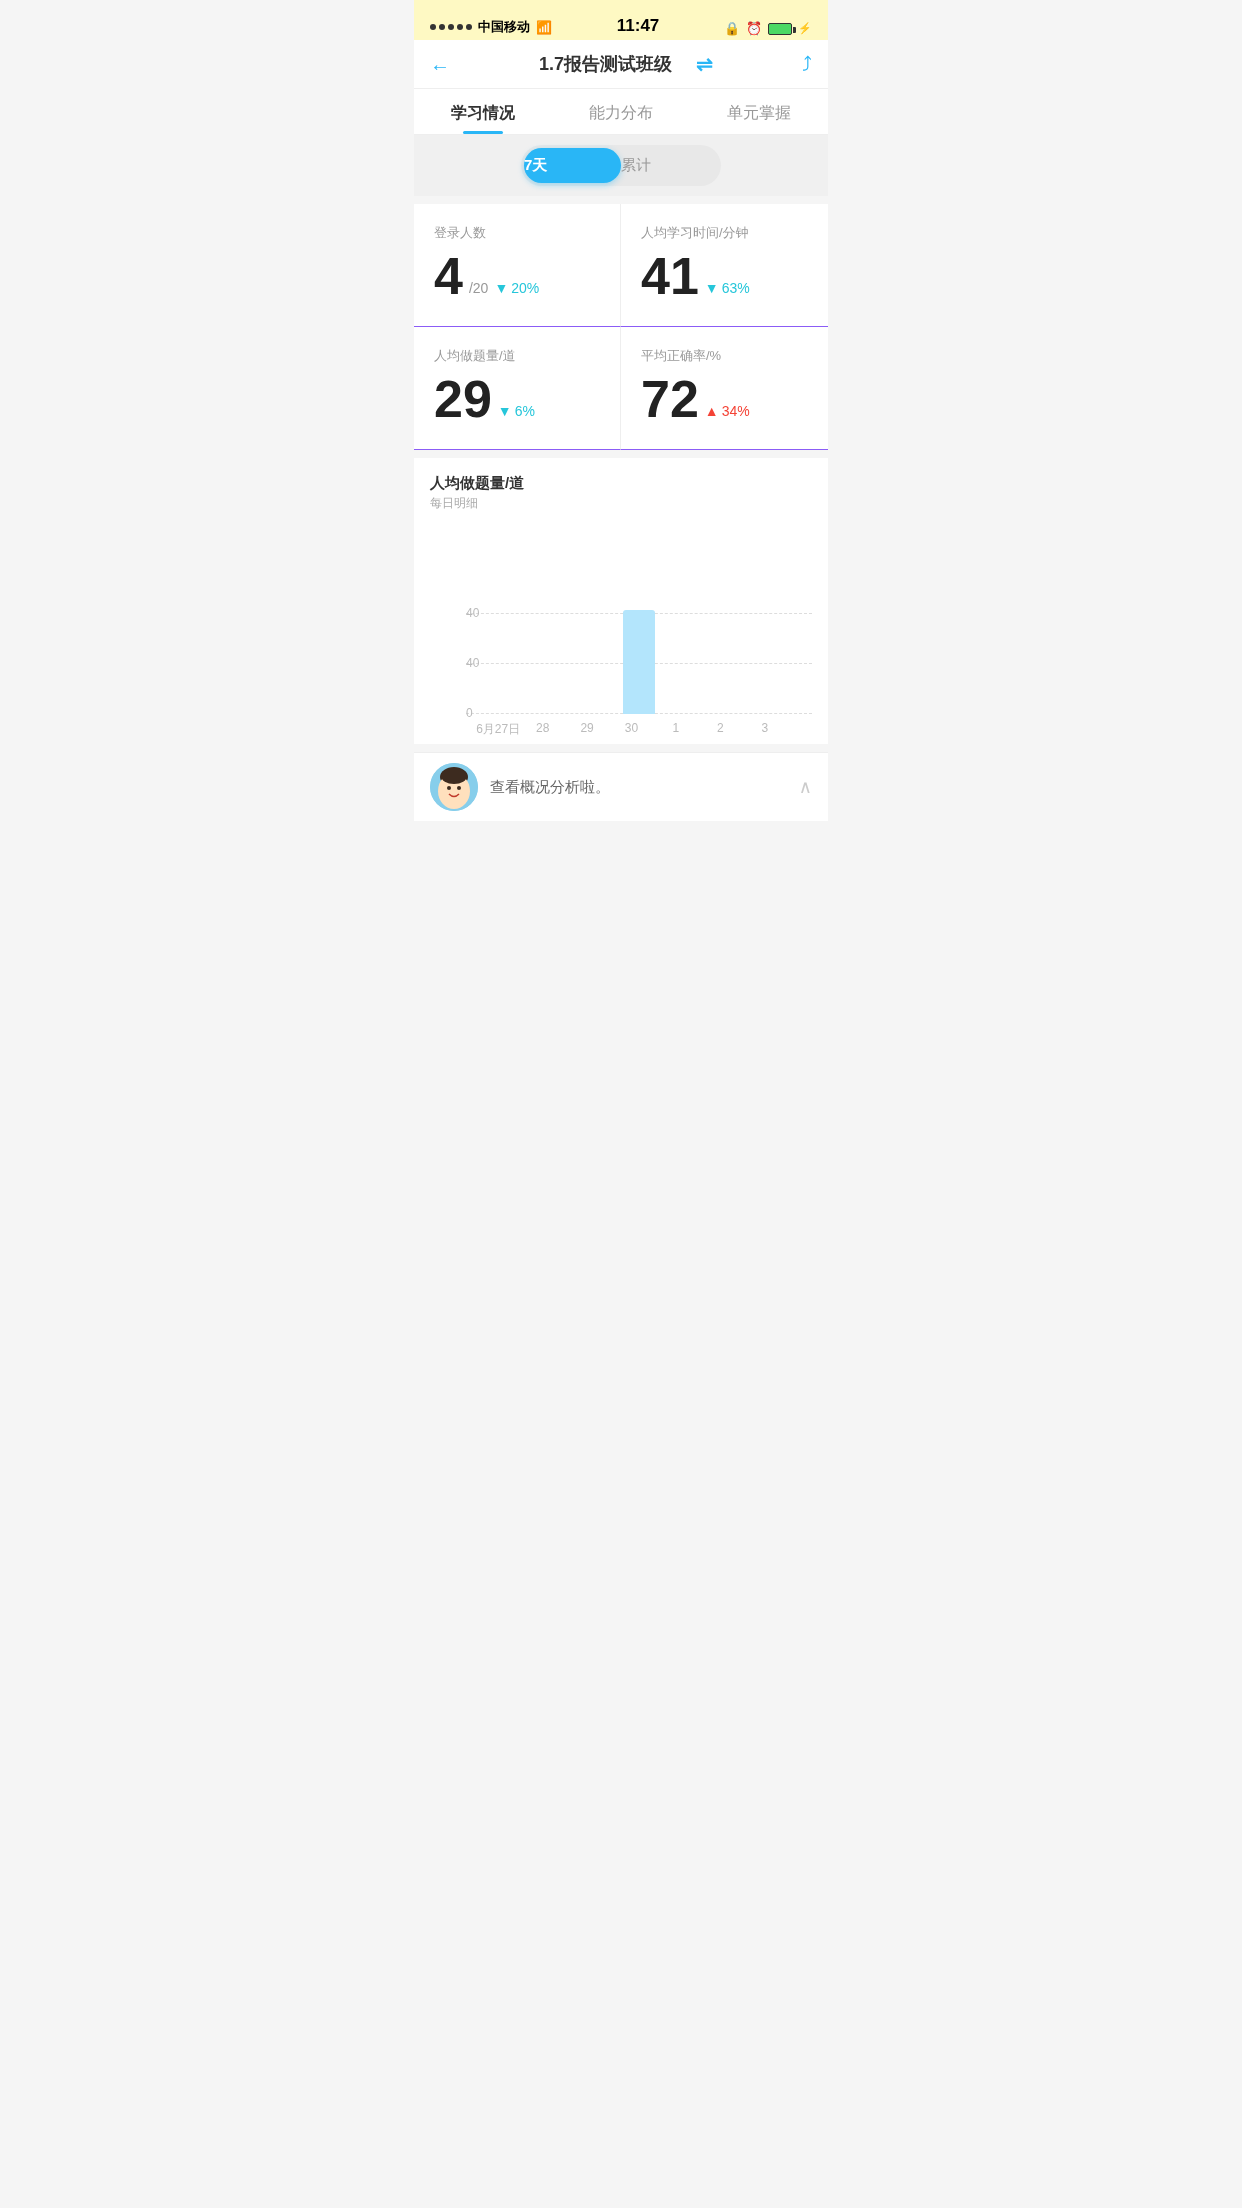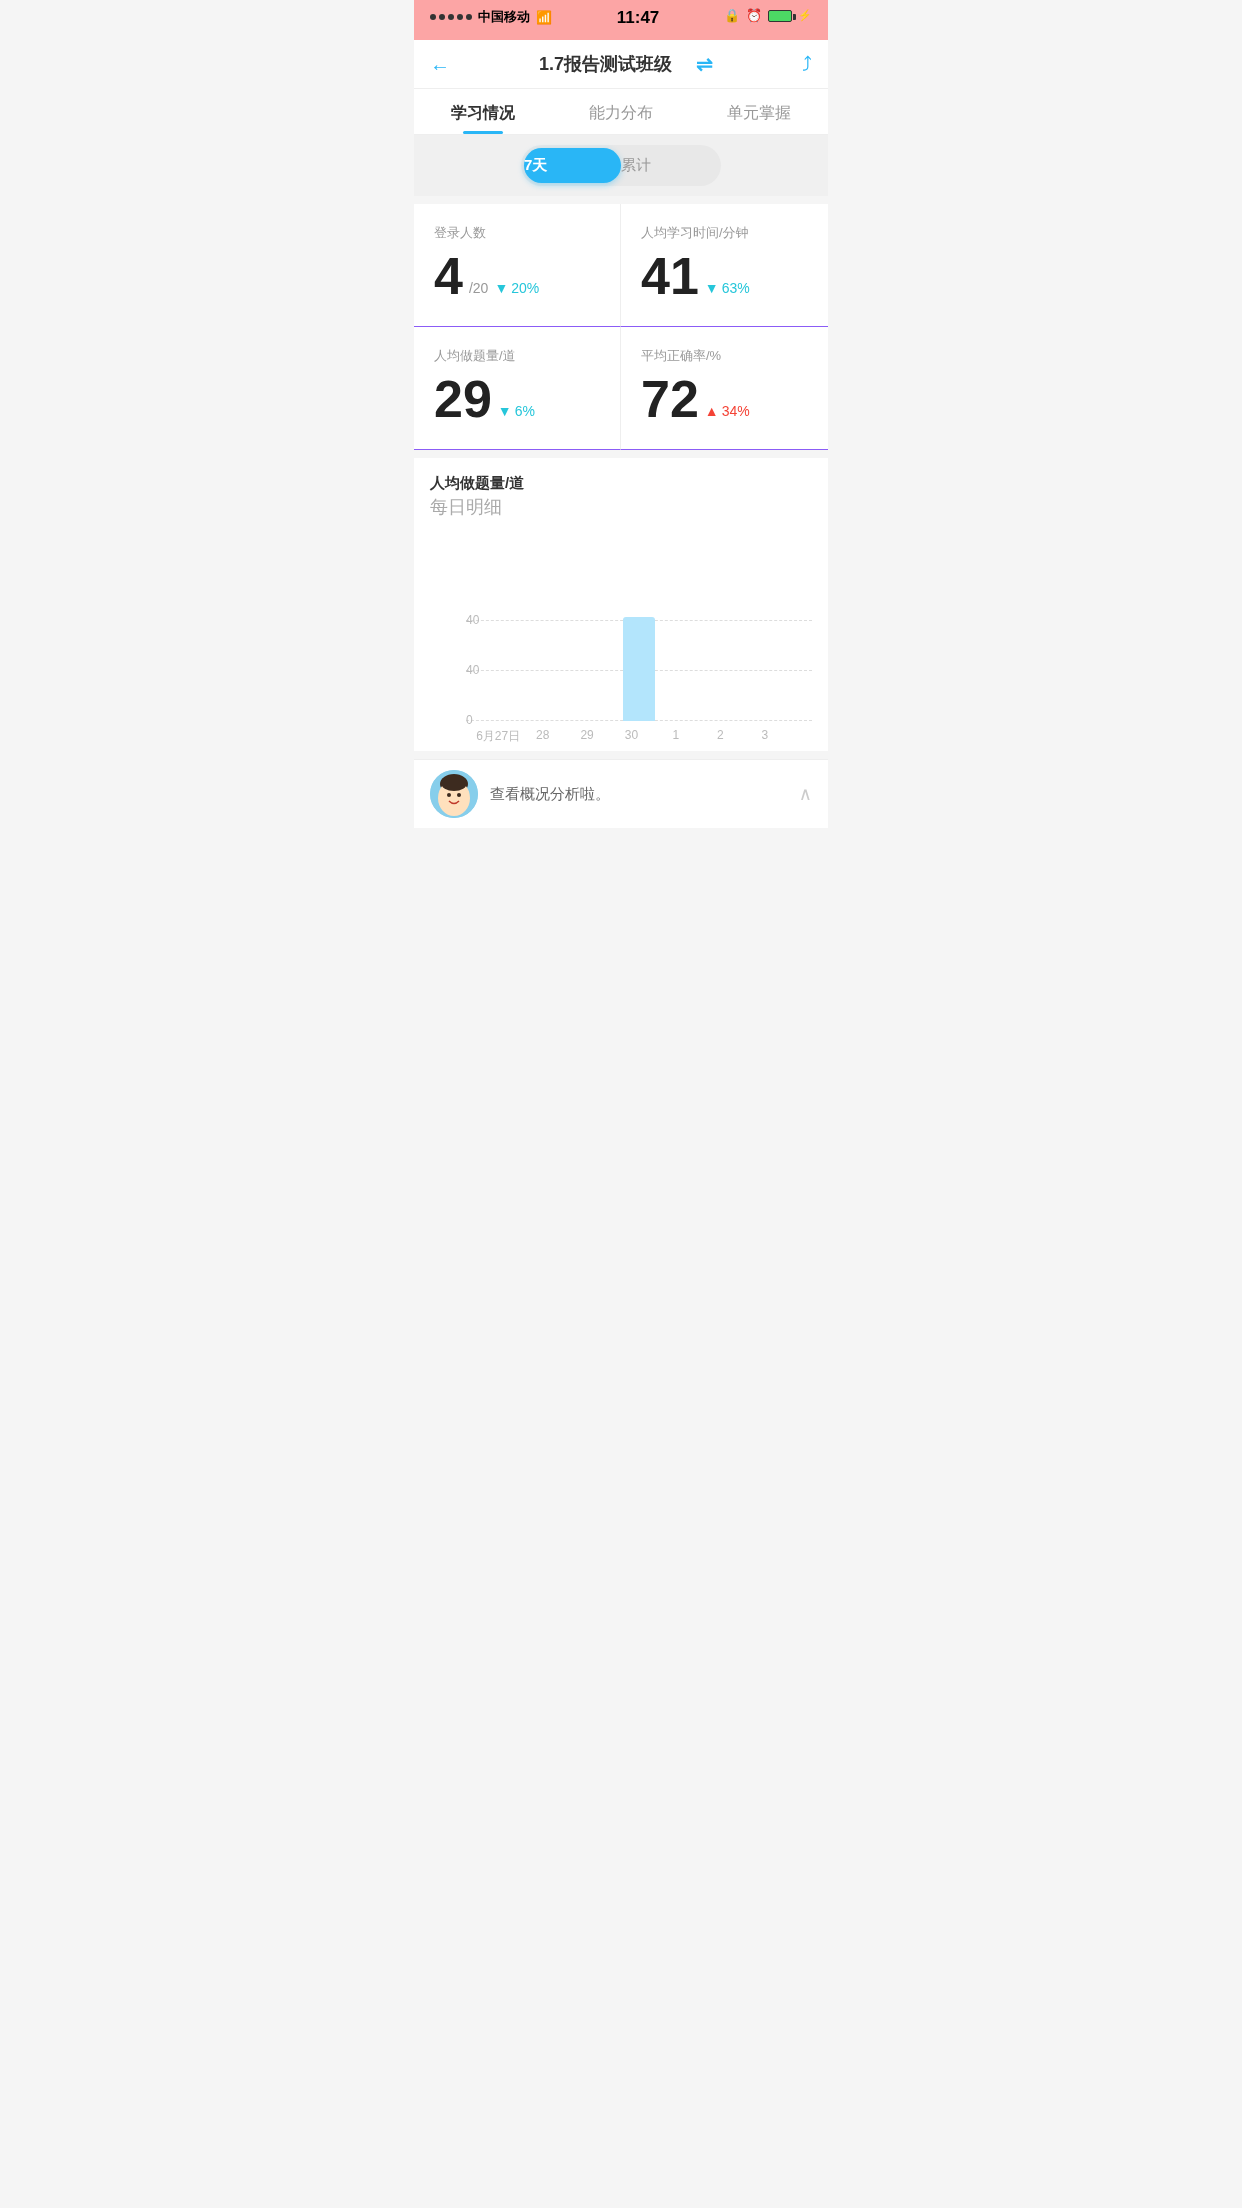--- a/index.html
+++ b/index.html
@@ -8,24 +8,24 @@
       font-family: -apple-system, "PingFang SC", "Helvetica Neue", sans-serif;
       background: #f5f5f5;
       width: 414px;
       margin: 0 auto;
       position: relative;
       overflow-x: hidden;
     }
 
     
     .status-bar {
-      background: #fca5a5;
+      background: #fef9c3;
       display: flex;
       justify-content: space-between;
-      align-items: flex-start;
+      align-items: flex-end;
       padding: 8px 16px 4px;
       height: 40px;
     }
     .status-left { font-size: 13px; font-weight: 600; display: flex; align-items: center; gap: 6px; }
     .status-dots { display: flex; gap: 3px; }
     .status-dot { width: 6px; height: 6px; background: #333; border-radius: 50%; }
     .status-center { font-size: 17px; font-weight: 600; }
     .status-right { display: flex; align-items: center; gap: 6px; font-size: 13px; }
     .battery {
       width: 24px; height: 12px; border: 1.5px solid #333; border-radius: 2px;
@@ -172,21 +172,21 @@
       background: #fff;
       margin-top: 8px;
       padding: 16px 16px 0;
     }
     .chart-title {
       font-size: 15px;
       font-weight: 600;
       color: #333;
     }
     .chart-subtitle {
-      font-size: 18px;
+      font-size: 12px;
       color: #aaa;
       margin-top: 2px;
       margin-bottom: 12px;
     }
     .chart-area {
       position: relative;
       height: 220px;
       padding-left: 36px;
     }
     .chart-grid-line {

